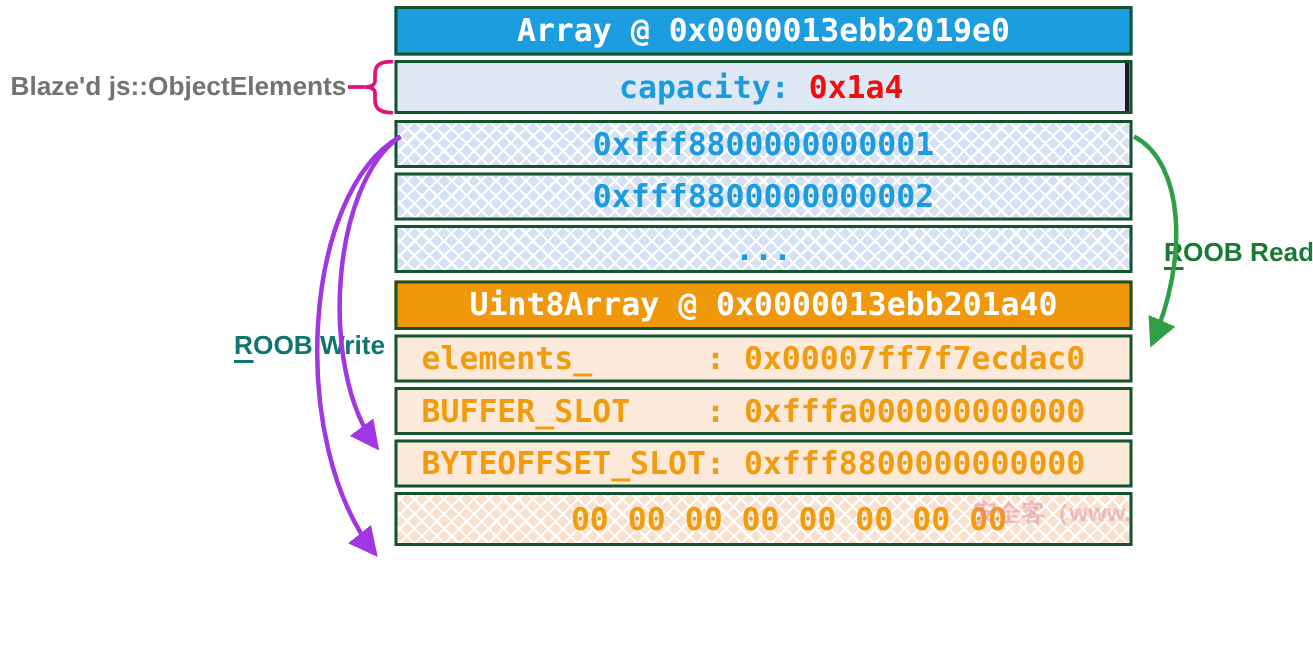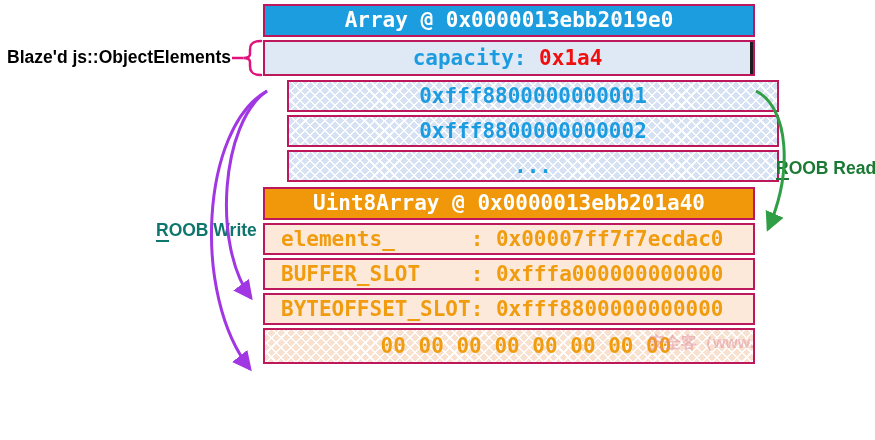--- a/index.html
+++ b/index.html
@@ -4,50 +4,50 @@
 <style>
   html,body{margin:0;padding:0;background:#ffffff;}
   #canvas{position:relative;width:875px;height:440px;background:#ffffff;overflow:hidden;
           font-family:"DejaVu Sans Mono",monospace;}
 
   
   .tbl{position:absolute;left:263px;width:492px;}
   #array-table{top:4px;}
   #uint8-table{top:187px;}
 
-  .row{box-sizing:border-box;width:100%;border:2px solid #be185d;
+  .row{box-sizing:border-box;width:100%;border:2px solid #14532d;
        font-weight:bold;font-size:21px;white-space:pre;overflow:hidden;}
 
   .hdr{height:33px;line-height:29px;text-align:center;color:#ffffff;margin-bottom:3px;}
   .hdr.blue{background:#1c9de0;}
   .hdr.orange{background:#f0980a;}
 
   .cap-row{height:36px;margin-bottom:4px;background:#dfe9f6;display:flex;flex-direction:column;}
   .cap-cell{flex:1;text-align:center;line-height:32px;}
   .cap-cell.left{border-right:3px solid #1c1c1c;}
 
   .val-row{height:32px;line-height:28px;text-align:center;margin-bottom:3px;}
   .hatch-blue{background-color:#d6e2f3;
     background-image:repeating-linear-gradient(45deg,rgba(255,255,255,.95) 0 1.5px,transparent 1.5px 7px),
-                     repeating-linear-gradient(-45deg,rgba(255,255,255,.95) 0 1.5px,transparent 1.5px 7px);margin-left:24px;}
+                     repeating-linear-gradient(-45deg,rgba(255,255,255,.95) 0 1.5px,transparent 1.5px 7px);}
   .hatch-peach{background-color:#f8e1cf;
     background-image:repeating-linear-gradient(45deg,rgba(255,255,255,.95) 0 1.5px,transparent 1.5px 7px),
                      repeating-linear-gradient(-45deg,rgba(255,255,255,.95) 0 1.5px,transparent 1.5px 7px);padding-left:34px;}
 
   .slot-row{height:32px;line-height:28px;background:#fce9da;padding-left:16px;margin-bottom:3px;}
   .zeros-row{height:36px;line-height:32px;text-align:center;position:relative;margin-bottom:0;}
 
   .blue-t{color:#1b9ce0;}
   .red-t{color:#f10e0e;}
   .orange-t{color:#f09c0e;}
 
   
   .anno{position:absolute;font-family:"Liberation Sans",sans-serif;font-weight:bold;
         font-size:17.5px;white-space:nowrap;}
-  #blaze-label{left:7px;top:47px;color:#000000;}
+  #blaze-label{left:7px;top:47px;color:#737373;}
   #roob-write-label{left:156px;top:220px;color:#0f766e;}
   #roob-read-label{left:776px;top:158px;color:#1a7a33;}
   .ul-first{border-bottom:2px solid currentColor;}
 
   #overlay{position:absolute;left:0;top:0;pointer-events:none;}
 
   #watermark{position:absolute;right:-10px;bottom:3px;
              font-family:"Liberation Sans",sans-serif;font-weight:bold;
              font-size:16px;color:#e08a9a;opacity:.5;white-space:nowrap;}
 </style>

